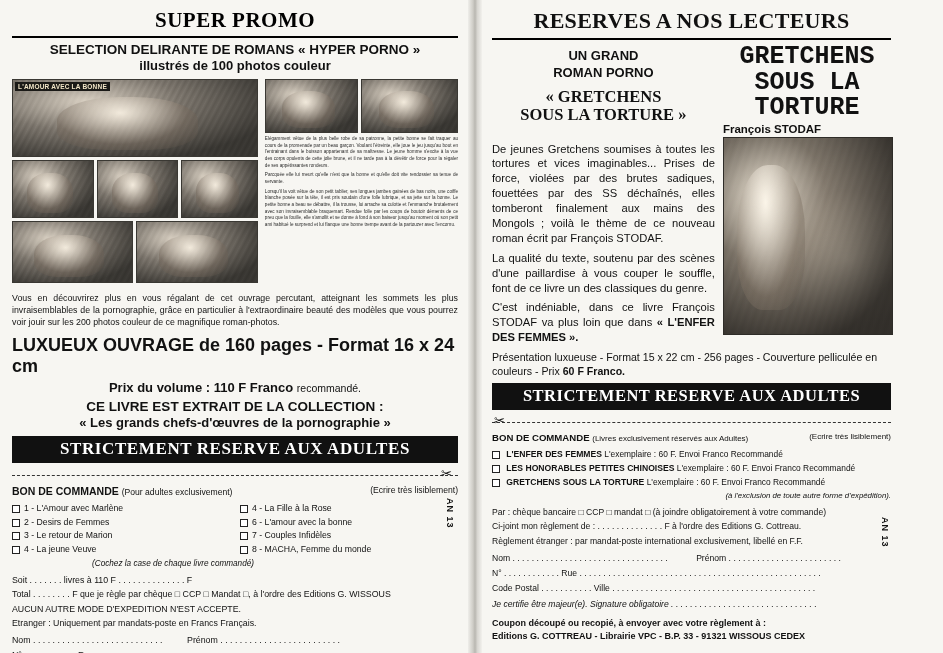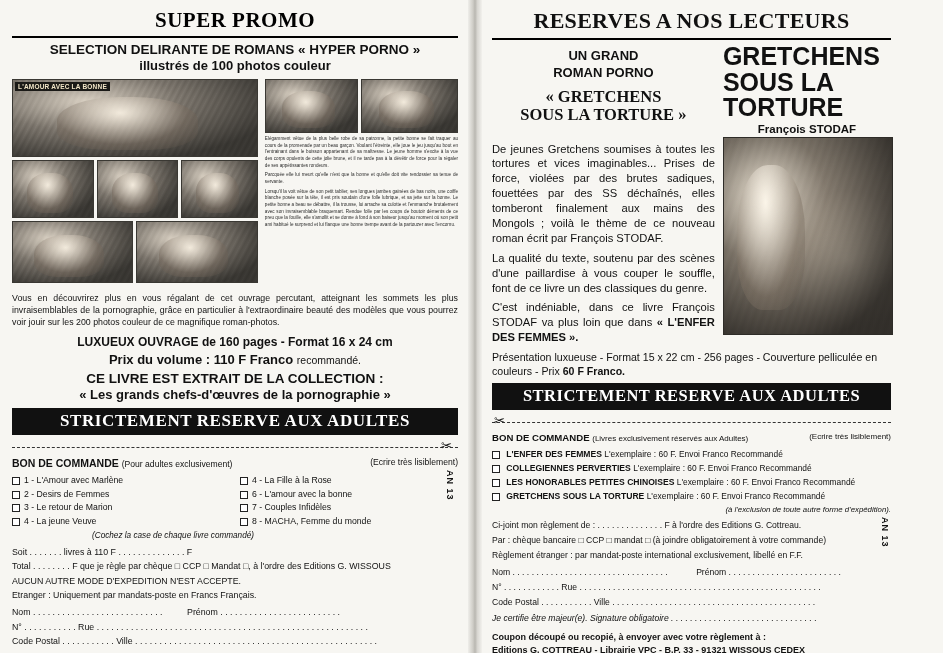--- a/index.html
+++ b/index.html
@@ -135,23 +135,22 @@
   .ph-r1 { width: 48%; height: 52px; }
   .ph-r2 { width: 50%; height: 52px; }
 
   .blurb {
     font-size: 8.8px;
     line-height: 1.35;
     text-align: justify;
     margin: 7px 0 6px 0;
   }
   .center-line-1 {
-    text-align: center;
-    font-weight: bold;
-    font-size: 12px;
+    font-weight: bold;
+    font-size: 18px;
     margin: 6px 0 3px 0;
   }
   .center-line-2 {
     text-align: center;
     font-size: 13px;
     font-weight: bold;
     margin: 0 0 3px 0;
   }
   .center-line-2 .small {
     font-weight: normal;
@@ -306,29 +305,29 @@
   .r-top-left { width: 57%; }
   .r-top-right { width: 43%; }
   .r-grand {
     text-align: center;
     font-weight: bold;
     font-size: 13px;
     line-height: 1.3;
     margin: 4px 0 6px 0;
   }
   .book-title {
-    text-align: left;
-    font-family: Liberation Sans, sans-serif;
+    text-align: center;
+    font-family: Liberation Mono, monospace;
     font-weight: bold;
     font-size: 25px;
     line-height: 1.02;
     margin: 0 0 2px 0;
   }
   .book-author {
-    text-align: center;
+    text-align: left;
     font-weight: bold;
     font-size: 11.5px;
     margin: 0 0 4px 0;
   }
   .quote-title {
     text-align: center;
     font-family: "Liberation Serif", serif;
     font-weight: bold;
     font-size: 16.5px;
     line-height: 1.12;
@@ -566,39 +565,34 @@
       </div>
 
       <ul class="r-list">
         <li>
           <span class="cbox"></span>
           <b>L'ENFER DES FEMMES</b>
           <span>L'exemplaire : 60 F. Envoi Franco Recommandé</span>
         </li>
         <li>
           <span class="cbox"></span>
-          <b>COLLEGIENNES PERVERTIES</b>
-          <span>L'exemplaire : 60 F. Envoi Franco Recommandé</span>
-        </li>
-        <li>
-          <span class="cbox"></span>
           <b>LES HONORABLES PETITES CHINOISES</b>
           <span>L'exemplaire : 60 F. Envoi Franco Recommandé</span>
         </li>
         <li>
           <span class="cbox"></span>
           <b>GRETCHENS SOUS LA TORTURE</b>
           <span>L'exemplaire : 60 F. Envoi Franco Recommandé</span>
         </li>
       </ul>
 
       <div class="r-note">(à l'exclusion de toute autre forme d'expédition).</div>
 
+      <div class="r-fline">Par : chèque bancaire □          CCP □          mandat □ (à joindre obligatoirement à votre commande)</div>
       <div class="r-fline">Ci-joint mon règlement de : . . . . . . . . . . . . . . F à l'ordre des Editions G. Cottreau.</div>
-      <div class="r-fline">Par : chèque bancaire □          CCP □          mandat □ (à joindre obligatoirement à votre commande)</div>
       <div class="r-fline">Règlement étranger : par mandat-poste international exclusivement, libellé en F.F.</div>
 
       <div class="addr-lines">
         <div class="r-fline">
           <span>Nom . . . . . . . . . . . . . . . . . . . . . . . . . . . . . . . . .</span>
           <span style="margin-left:26px">Prénom . . . . . . . . . . . . . . . . . . . . . . . .</span>
         </div>
         <div class="r-fline">N° . . . . . . . . . . . . Rue . . . . . . . . . . . . . . . . . . . . . . . . . . . . . . . . . . . . . . . . . . . . . . . . . . .</div>
         <div class="r-fline">Code Postal . . . . . . . . . . . Ville . . . . . . . . . . . . . . . . . . . . . . . . . . . . . . . . . . . . . . . . . . .</div>
       </div>

